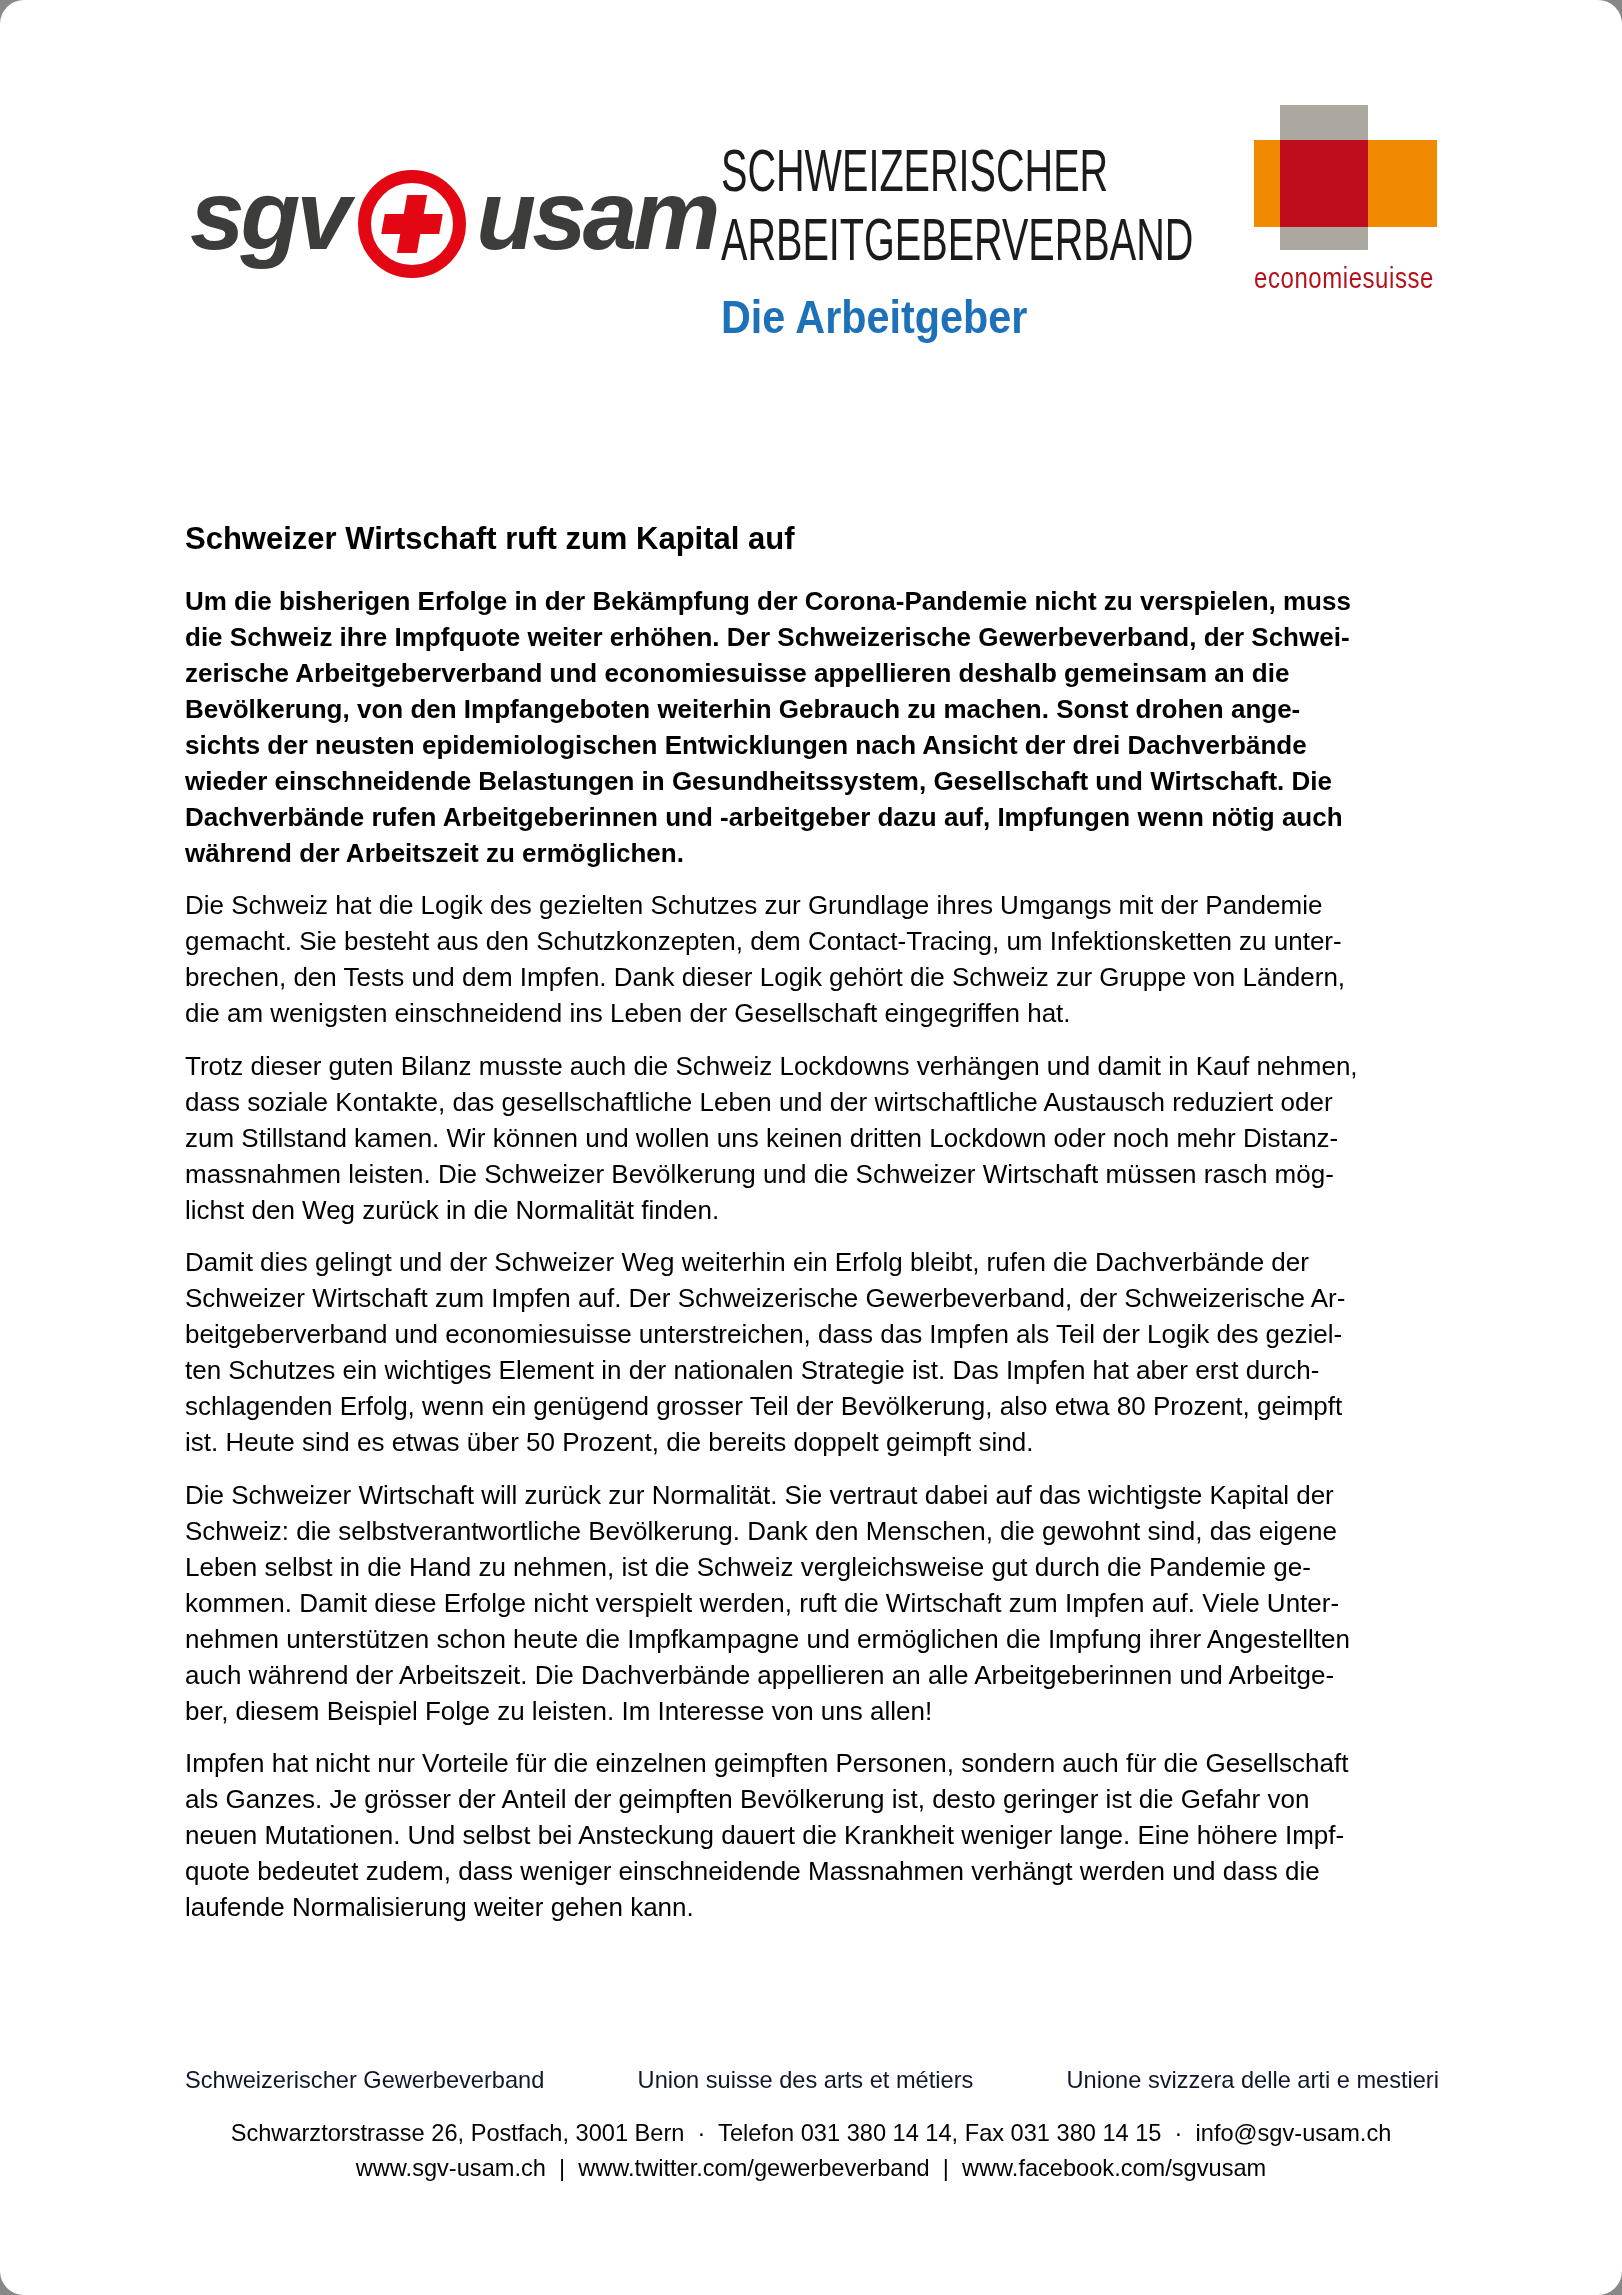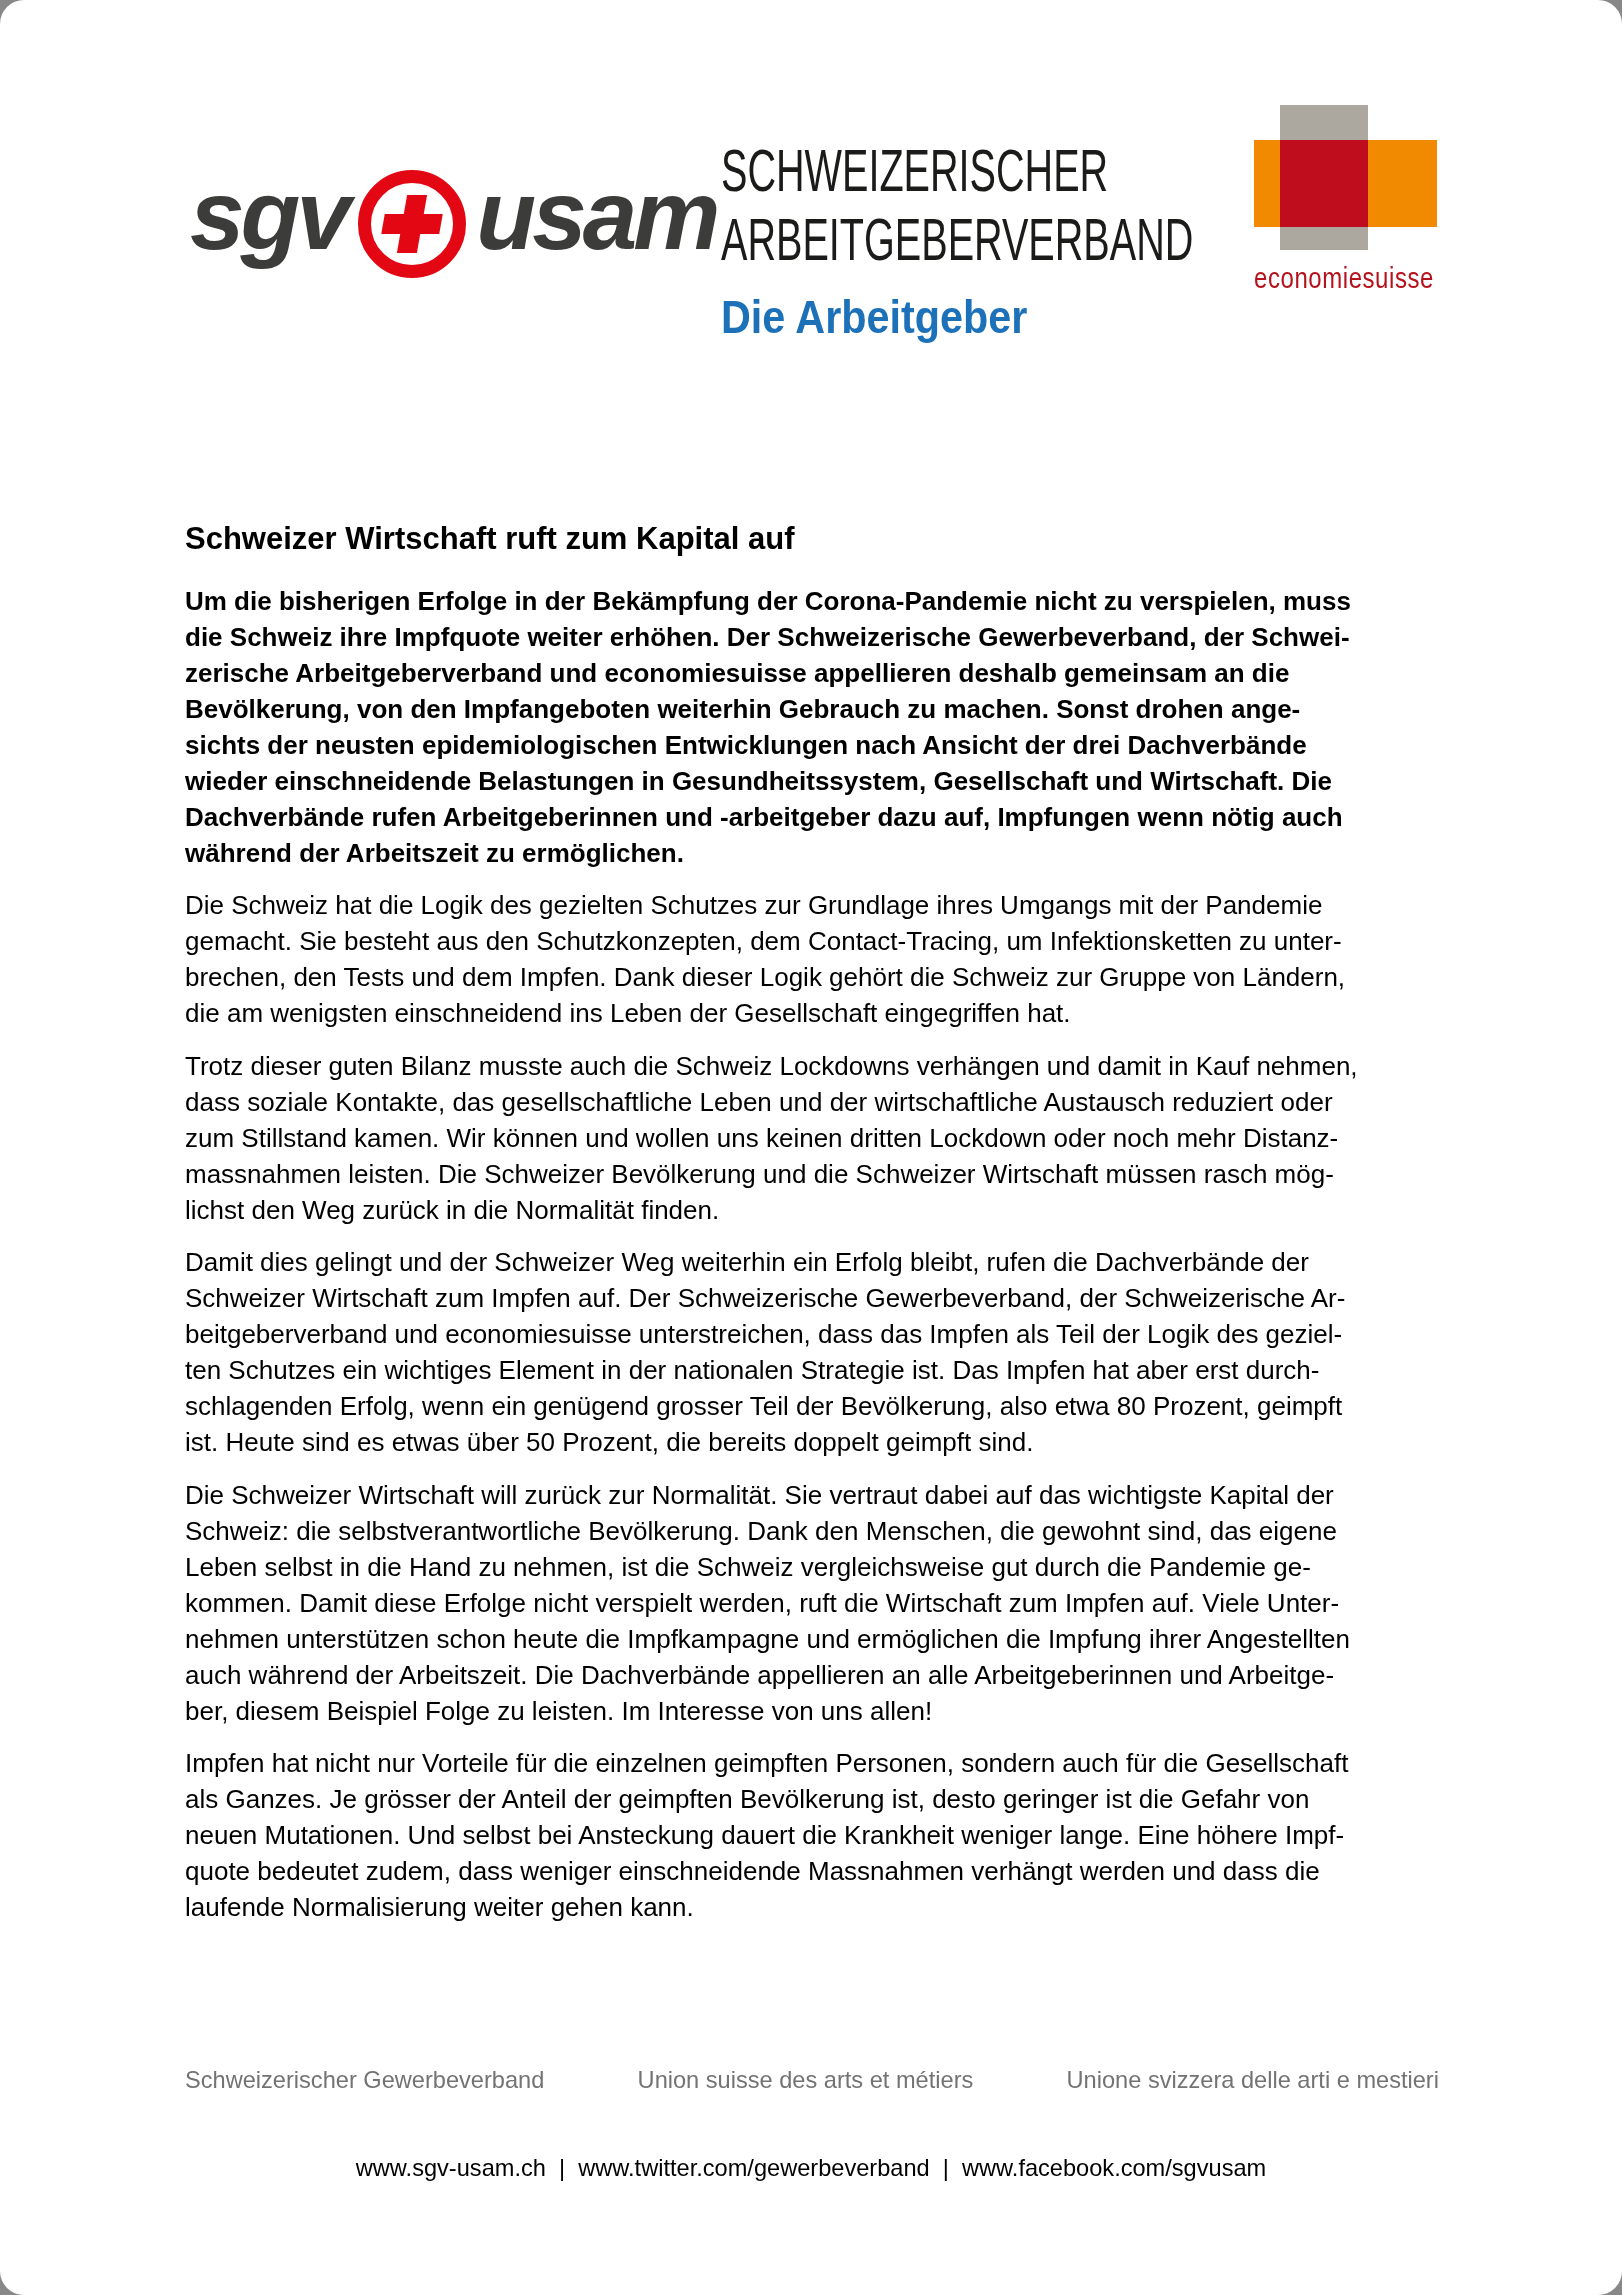--- a/index.html
+++ b/index.html
@@ -75,21 +75,21 @@
   }
 
   .body-text{position:absolute;left:185px;top:583px;width:1309px;font-size:26px;line-height:36px;}
   .body-text p{margin:0 0 16.4px 0;white-space:pre-line;}
   .body-text p.lead{font-weight:bold;}
 
   
   .footer-orgs{
     position:absolute;left:185px;top:2066px;width:1254px;
     display:flex;justify-content:space-between;
-    font-size:23.6px;line-height:29px;color:#737373;
+    font-size:23.6px;line-height:29px;color:#0f172a;
   }
   .footer-orgs span{white-space:nowrap;}
   .footer-line{
     position:absolute;left:0;width:1622px;text-align:center;
     font-size:23.6px;line-height:29px;color:#000;
     white-space:pre-wrap;
   }
   .footer-address{top:2119px;}
   .footer-links{top:2154px;}
 </style>
@@ -161,16 +161,17 @@
 neuen Mutationen. Und selbst bei Ansteckung dauert die Krankheit weniger lange. Eine höhere Impf-
 quote bedeutet zudem, dass weniger einschneidende Massnahmen verhängt werden und dass die
 laufende Normalisierung weiter gehen kann.</p>
   </div>
 
   <div class="footer-orgs">
     <span>Schweizerischer Gewerbeverband</span>
     <span>Union suisse des arts et métiers</span>
     <span>Unione svizzera delle arti e mestieri</span>
   </div>
+  <div class="footer-line footer-address">Schwarztorstrasse 26, Postfach, 3001 Bern  ·  Telefon 031 380 14 14, Fax 031 380 14 15  ·  info@sgv-usam.ch</div>
   <div class="footer-line footer-links">www.sgv-usam.ch  |  www.twitter.com/gewerbeverband  |  www.facebook.com/sgvusam</div>
 
 </div>
 
 
 </body></html>

